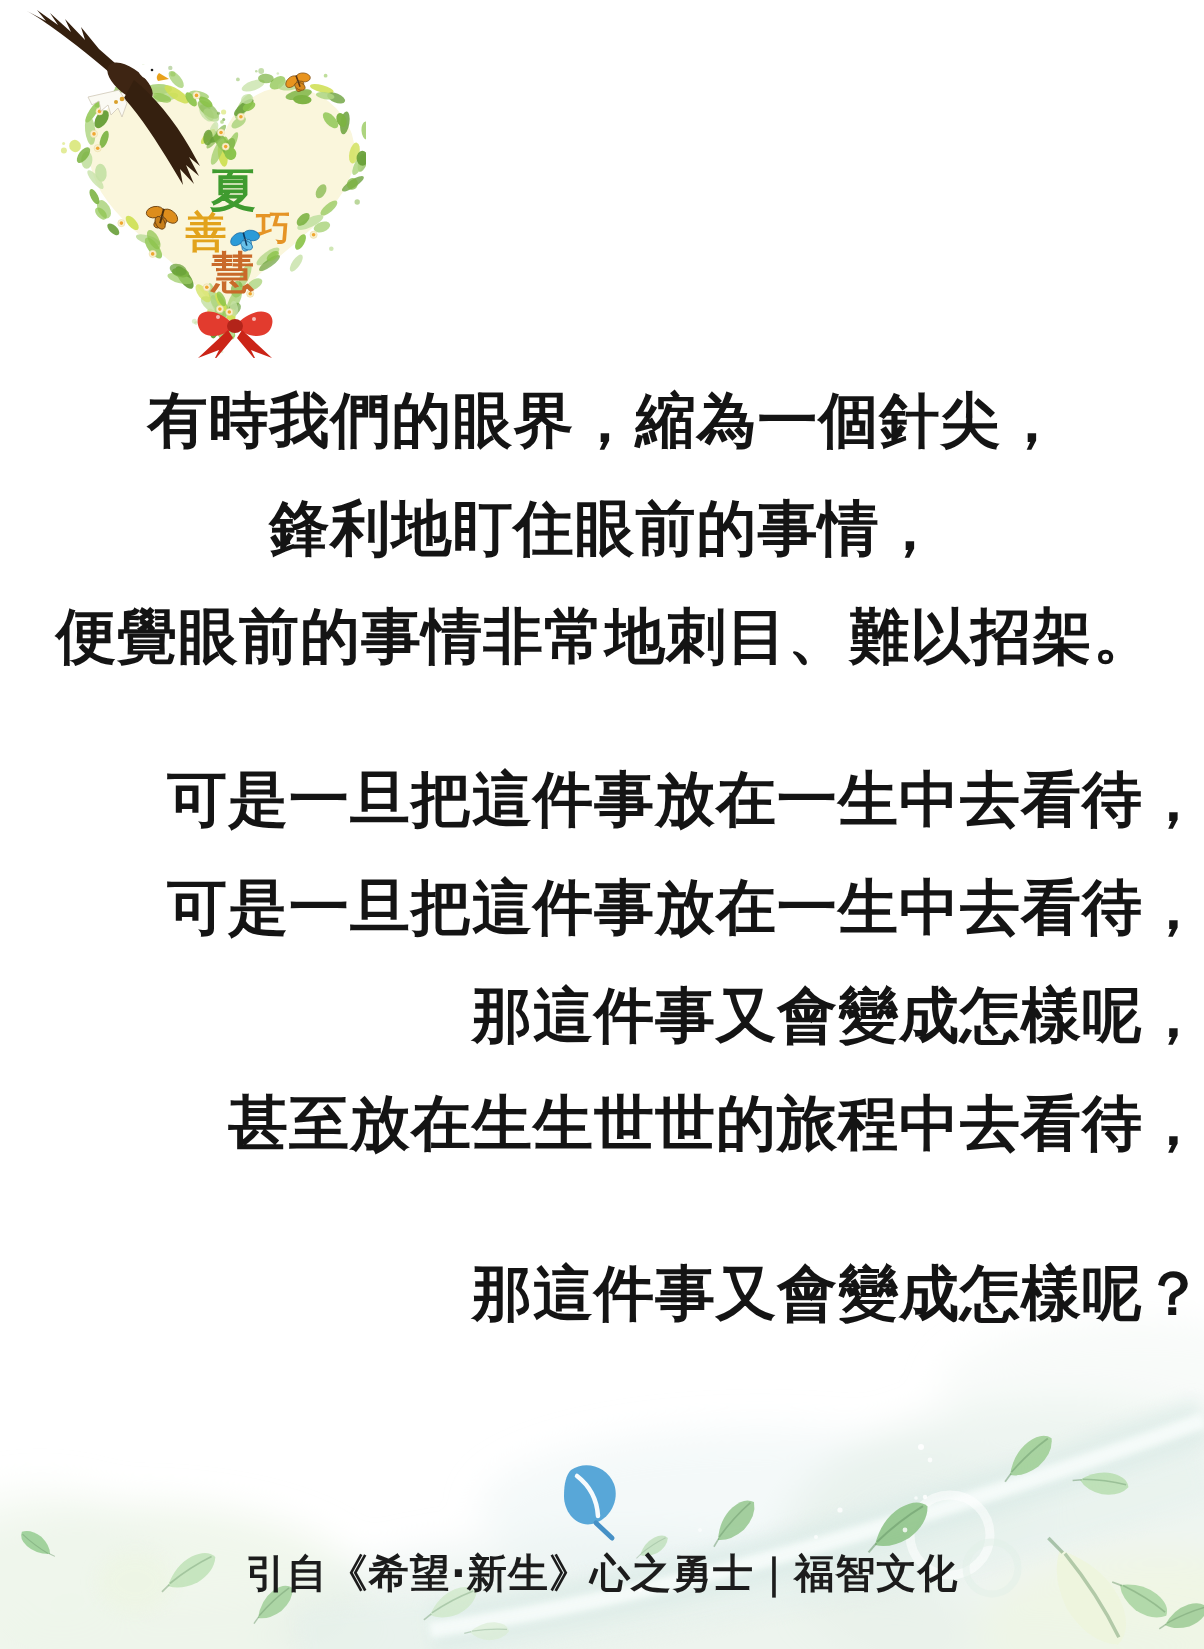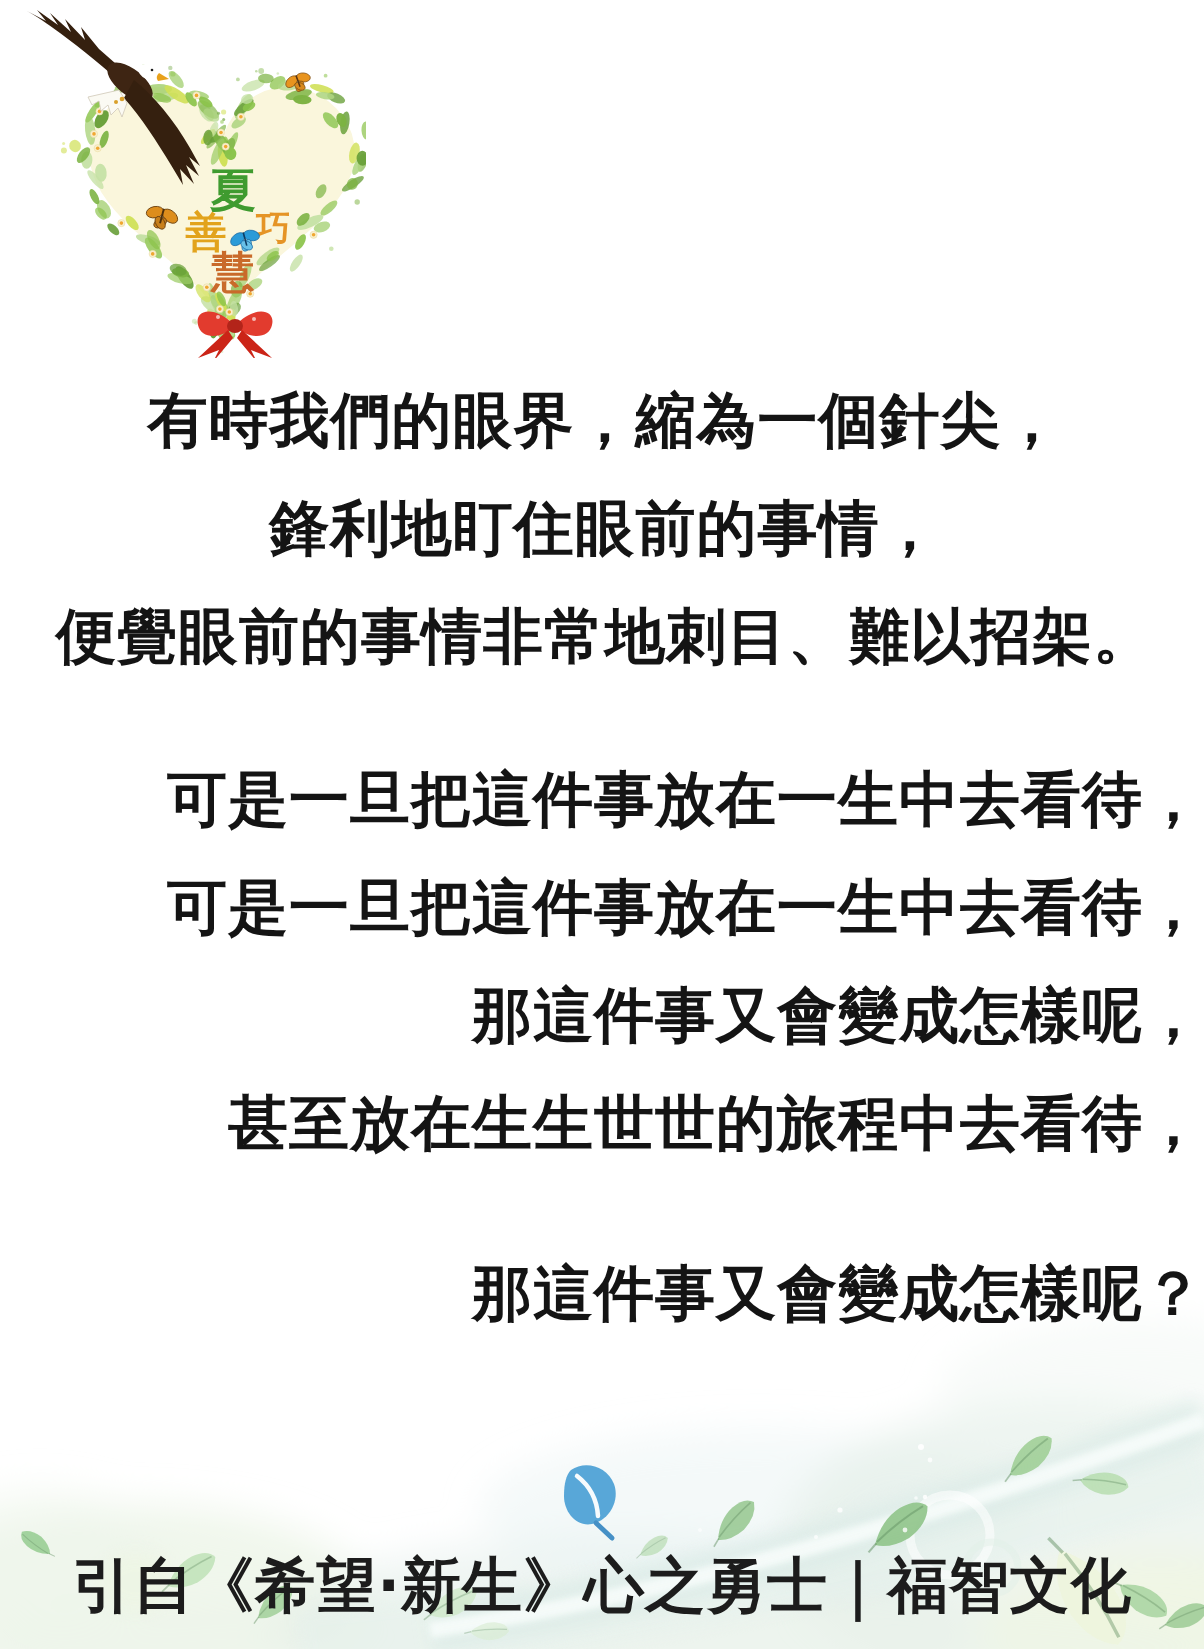--- a/index.html
+++ b/index.html
@@ -39,21 +39,21 @@
   .quote .line{display:block;white-space:nowrap;padding-left:6px;}
   
   .deco{
     position:absolute;left:0;top:1300px;
     width:1204px;height:349px;
     z-index:1;
   }
   .attribution{
     position:absolute;top:1546px;left:0;width:100%;
     text-align:center;
-    font-size:60px;
+    font-size:40px;
     font-weight:700;
     letter-spacing:1px;
     color:#1c1c1c;
     z-index:3;
     white-space:nowrap;
   }
 </style>
 </head>
 <body>
 

